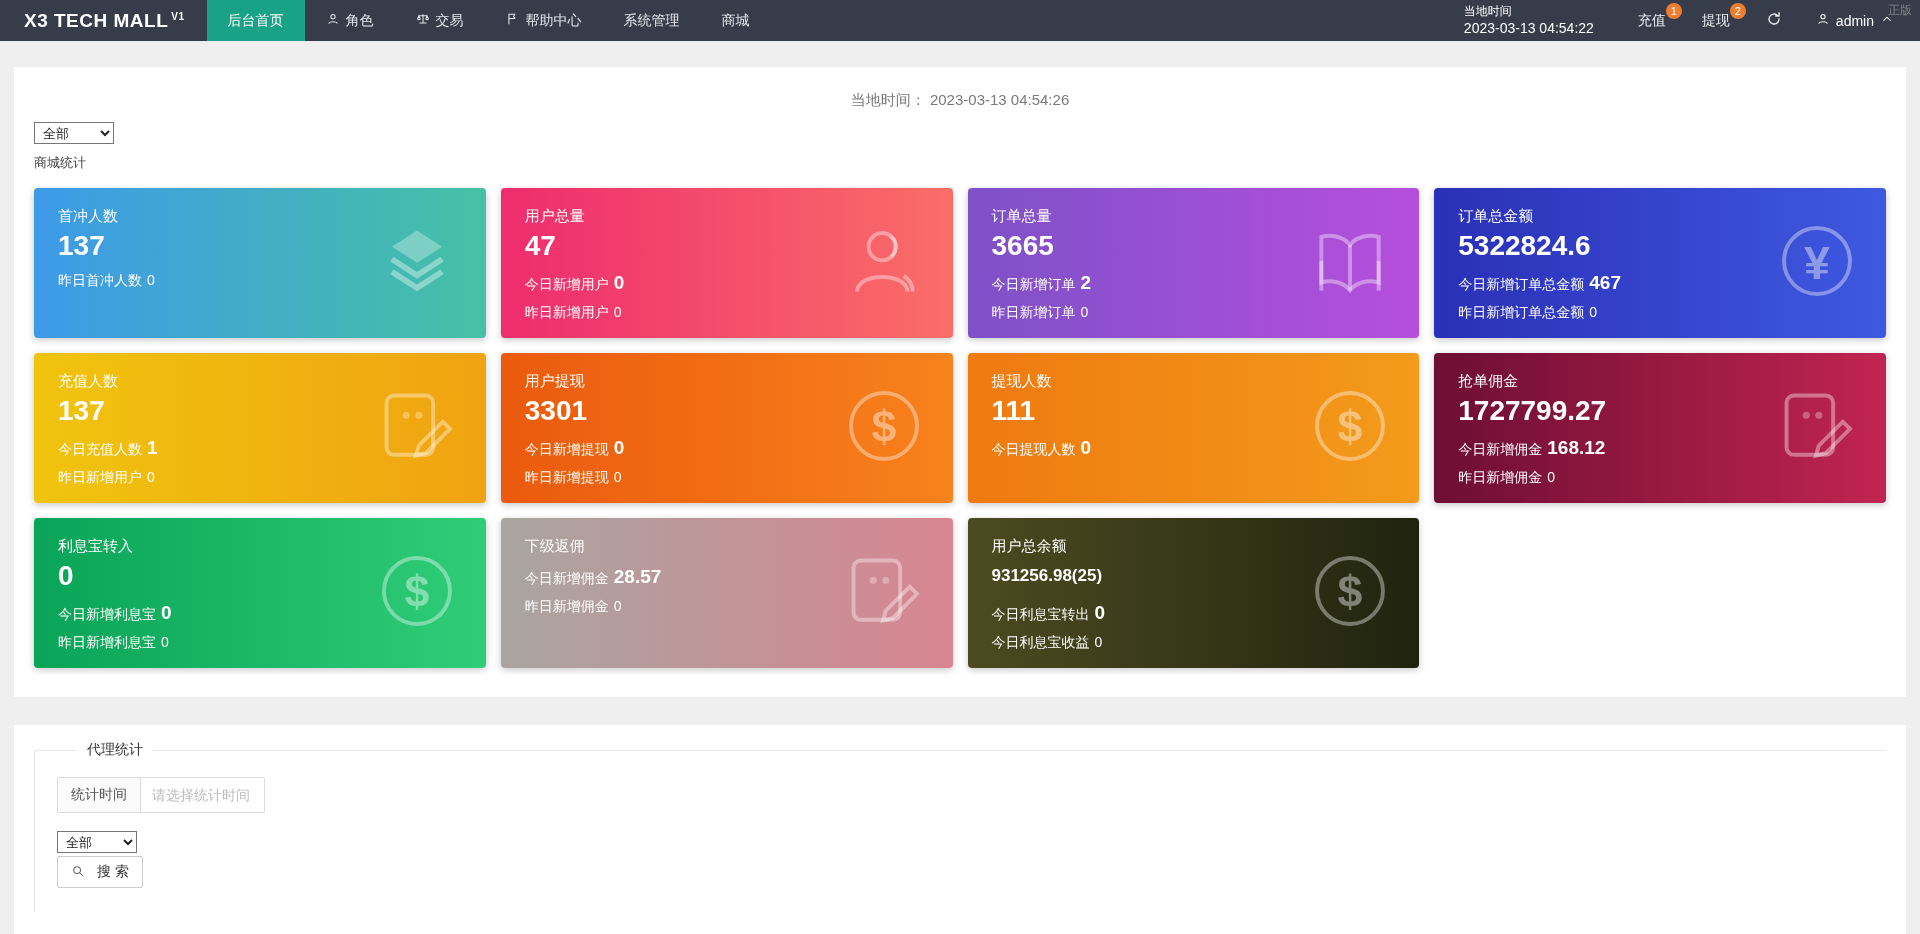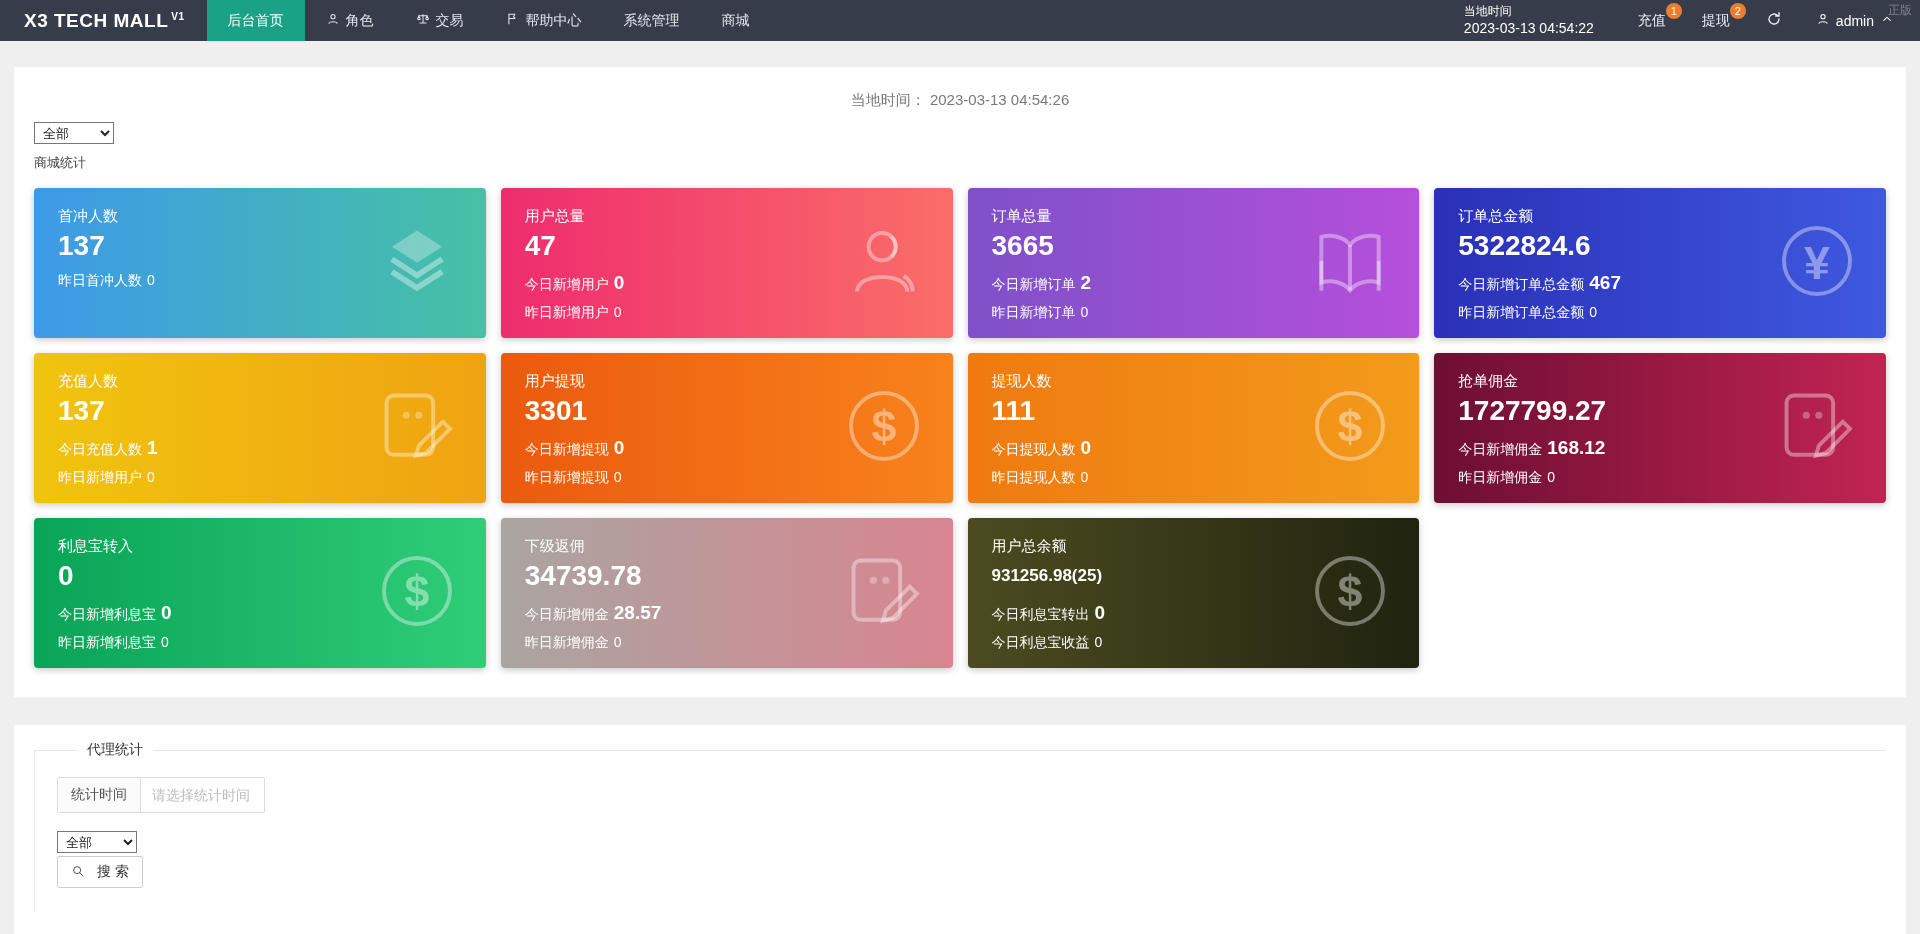--- a/index.html
+++ b/index.html
@@ -247,21 +247,20 @@
         <div class="card-line"><span class="l">昨日新增提现</span><span class="v2">0</span></div>
         <div class="card-icon"><svg viewBox="0 0 24 24">
             <circle cx="12" cy="12" r="9.2"></circle>
             <text x="12" y="16.6" text-anchor="middle" font-size="12.5">$</text>
           </svg></div>
       </article>
       <article class="card" style="background: linear-gradient(to right, rgb(239, 122, 16), rgb(243, 155, 27));">
         <div class="card-title">提现人数</div>
         <div class="card-value">111</div>
         <div class="card-line"><span class="l">今日提现人数</span><span class="v1">0</span></div>
-        <div class="card-line"><span class="l">昨日提现人数</span><span class="v2">0</span></div>
         <div class="card-icon"><svg viewBox="0 0 24 24">
             <circle cx="12" cy="12" r="9.2"></circle>
             <text x="12" y="16.6" text-anchor="middle" font-size="12.5">$</text>
           </svg></div>
       </article>
       <article class="card" style="background: linear-gradient(to right, rgb(109, 14, 50), rgb(193, 36, 82));">
         <div class="card-title">抢单佣金</div>
         <div class="card-value">1727799.27</div>
         <div class="card-line"><span class="l">今日新增佣金</span><span class="v1">168.12</span></div>
         <div class="card-line"><span class="l">昨日新增佣金</span><span class="v2">0</span></div>
@@ -277,21 +276,20 @@
         <div class="card-value">0</div>
         <div class="card-line"><span class="l">今日新增利息宝</span><span class="v1">0</span></div>
         <div class="card-line"><span class="l">昨日新增利息宝</span><span class="v2">0</span></div>
         <div class="card-icon"><svg viewBox="0 0 24 24">
             <circle cx="12" cy="12" r="9.2"></circle>
             <text x="12" y="16.6" text-anchor="middle" font-size="12.5">$</text>
           </svg></div>
       </article>
       <article class="card" style="background: linear-gradient(to right, rgb(169, 165, 161), rgb(216, 133, 144));">
         <div class="card-title">下级返佣</div>
-        <div class="card-value">34739.78</div>
         <div class="card-line"><span class="l">今日新增佣金</span><span class="v1">28.57</span></div>
         <div class="card-line"><span class="l">昨日新增佣金</span><span class="v2">0</span></div>
         <div class="card-icon"><svg viewBox="0 0 24 24">
             <rect x="3.5" y="3.5" width="13" height="16.5" rx="2"></rect>
             <circle cx="9" cy="9" r="1" class="fillpart"></circle>
             <circle cx="12.5" cy="9" r="1" class="fillpart"></circle>
             <path d="M12.5 17.5 19.2 10.8l2 2-6.7 6.7-2.8.8z"></path>
           </svg></div>
       </article>
       <article class="card" style="background: linear-gradient(to right, rgb(76, 75, 32), rgb(32, 36, 15));">

